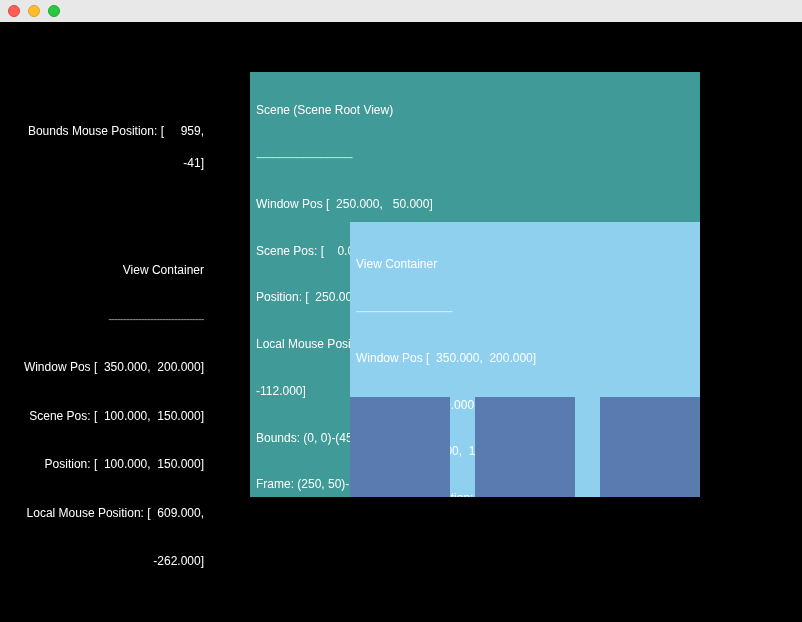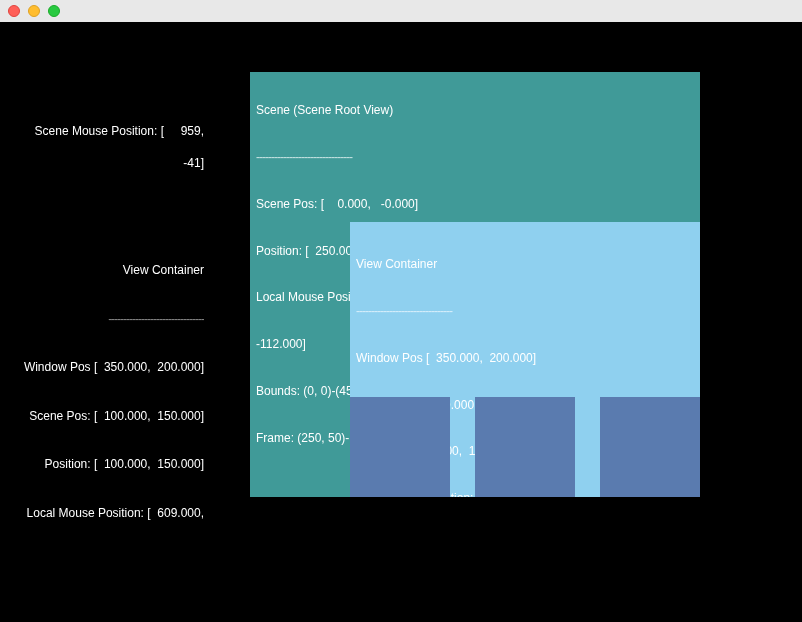--- a/index.html
+++ b/index.html
@@ -92,42 +92,44 @@
 <div class="titlebar">
   <div class="tb-dot tb-close"></div>
   <div class="tb-dot tb-min"></div>
   <div class="tb-dot tb-max"></div>
 </div>
 
 <div class="stage">
 
   <div class="left-panel">
     <div class="block">
-      <span>Scene Mouse Position: [</span>&nbsp;&nbsp;&nbsp;&nbsp;&nbsp;<span>959,</span><br>
+      <span>Bounds Mouse Position: [</span>&nbsp;&nbsp;&nbsp;&nbsp;&nbsp;<span>959,</span><br>
       <span>-41]</span>
     </div>
     <div class="block" style="margin-top:10px;">
       <div>View Container</div>
       <div class="sep">--------------------------------</div>
       <div>Window Pos [  350.000,  200.000]</div>
       <div>Scene Pos: [  100.000,  150.000]</div>
       <div>Position: [  100.000,  150.000]</div>
       <div>Local Mouse Position: [  609.000,</div>
+      <div>-262.000]</div>
       
       
       
       
       
     </div>
   </div>
 
   <div class="scene">
     <div class="pad">
       <div>Scene (Scene Root View)</div>
       <div class="sep">--------------------------------</div>
+      <div>Window Pos [  250.000,   50.000]</div>
       <div>Scene Pos: [    0.000,   -0.000]</div>
       <div>Position: [  250.000,   50.000]</div>
       <div>Local Mouse Position: [  709.000,</div>
       <div>-112.000]</div>
       <div>Bounds: (0, 0)-(450, 425)</div>
       <div>Frame: (250, 50)-(700, 475)</div>
     </div>
 
     <div class="vc">
       <div class="pad">

